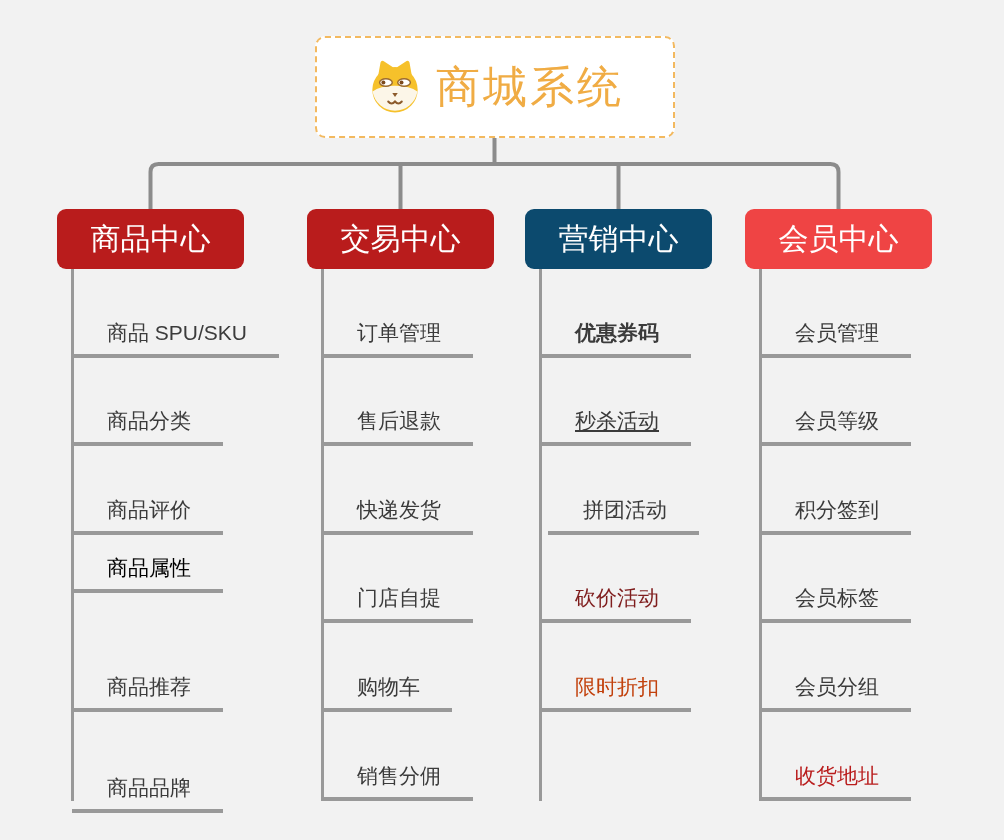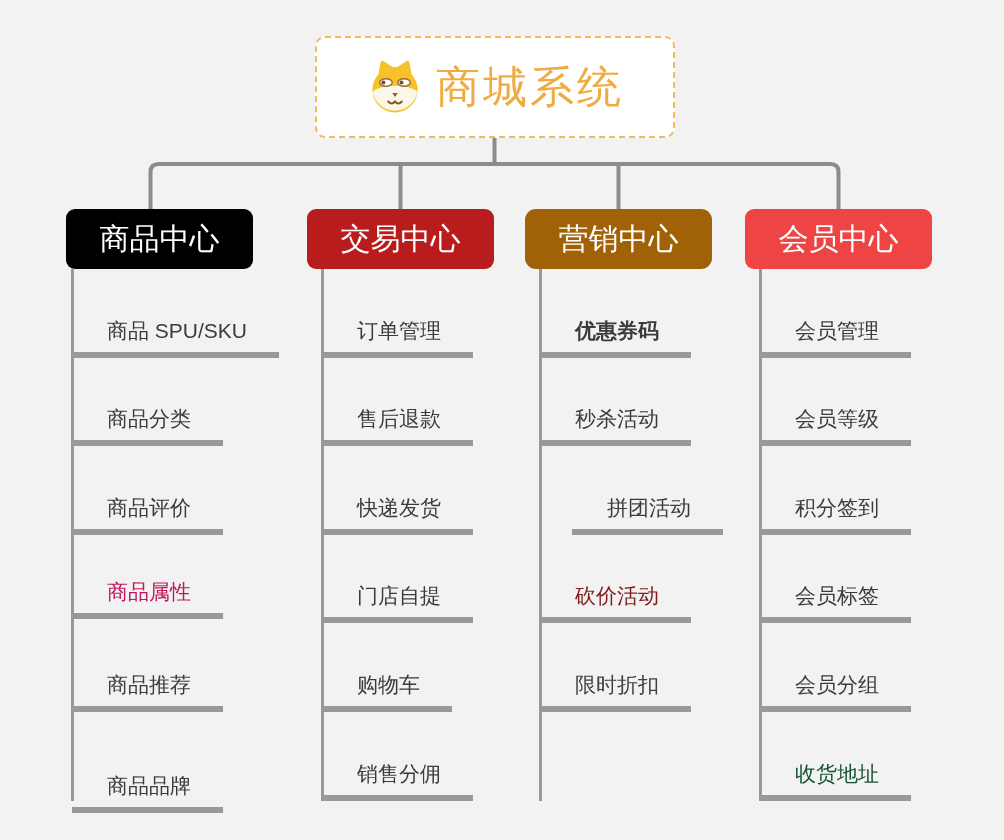--- a/index.html
+++ b/index.html
@@ -61,21 +61,21 @@
   }
   .col-line {
     position: absolute;
     width: 3px;
   }
   .child-topic {
     position: absolute;
     height: 36px;
     box-sizing: border-box;
     padding: 0 32px 7px 35px;
-    border-bottom: 6px solid #0f172a;
+    border-bottom: 4px solid #0f172a;
     display: flex;
     align-items: flex-end;
     font-size: 21px;
     color: #3B3B3B;
     white-space: nowrap;
     cursor: pointer;
   }
 </style>
 </head>
 <body style="background: rgb(242, 242, 242);">
@@ -100,52 +100,52 @@
         <circle cx="19.2" cy="27" r="2.2" fill="#7C4A1E"></circle>
         <ellipse cx="42" cy="27" rx="7" ry="4.2" fill="#FFFFFF" stroke="#9C6B2F" stroke-width="1.6"></ellipse>
         <circle cx="39.2" cy="27" r="2.2" fill="#7C4A1E"></circle>
         <path d="M29 38.5 h6 l-3 4.5 Z" fill="#8C5A2B"></path>
         <path d="M24.5 48 q3.75 4.5 7.5 0 q3.75 4.5 7.5 0" stroke="#8C5A2B" stroke-width="2.2" fill="none" stroke-linecap="round"></path>
       </svg>
     </span>
     <span id="root-label" style="color: rgb(240, 172, 68);">商城系统</span>
   </div>
 
-<div class="branch-box" style="left: 66px; top: 209px; background: #000000;">
+<div class="branch-box" style="left: 57px; top: 209px; background: #b91c1c;">
       <span class="branch-label" style="color: rgb(255, 255, 255);">商品中心</span>
     </div>
     <div class="col-line" style="left: 71px; top: 269px; height: 532px; background: rgb(153, 153, 153);"></div>
     <div class="child-topic" style="left: 72px; top: 322px; border-bottom-color: rgb(153, 153, 153); color: rgb(59, 59, 59);">商品 SPU/SKU</div>
     <div class="child-topic" style="left: 72px; top: 410px; border-bottom-color: rgb(153, 153, 153); color: rgb(59, 59, 59);">商品分类</div>
     <div class="child-topic" style="left: 72px; top: 499px; border-bottom-color: rgb(153, 153, 153); color: rgb(59, 59, 59);">商品评价</div>
-    <div class="child-topic" style="left: 72px; top: 583px; border-bottom-color: rgb(153, 153, 153); color: #be185d;">商品属性</div>
+    <div class="child-topic" style="left: 72px; top: 557px; border-bottom-color: rgb(153, 153, 153); color: #000000;">商品属性</div>
     <div class="child-topic" style="left: 72px; top: 676px; border-bottom-color: rgb(153, 153, 153); color: rgb(59, 59, 59);">商品推荐</div>
     <div class="child-topic" style="left: 72px; top: 765px; border-bottom-color: rgb(153, 153, 153); color: rgb(59, 59, 59); margin-top: 12px;">商品品牌</div>
     <div class="branch-box" style="left: 307px; top: 209px; background: #b91c1c;">
       <span class="branch-label" style="color: rgb(255, 255, 255);">交易中心</span>
     </div>
     <div class="col-line" style="left: 321px; top: 269px; height: 532px; background: rgb(153, 153, 153);"></div>
     <div class="child-topic" style="left: 322px; top: 322px; border-bottom-color: rgb(153, 153, 153); color: rgb(59, 59, 59);">订单管理</div>
     <div class="child-topic" style="left: 322px; top: 410px; border-bottom-color: rgb(153, 153, 153); color: rgb(59, 59, 59);">售后退款</div>
     <div class="child-topic" style="left: 322px; top: 499px; border-bottom-color: rgb(153, 153, 153); color: rgb(59, 59, 59);">快递发货</div>
     <div class="child-topic" style="left: 322px; top: 587px; border-bottom-color: rgb(153, 153, 153); color: rgb(59, 59, 59);">门店自提</div>
     <div class="child-topic" style="left: 322px; top: 676px; border-bottom-color: rgb(153, 153, 153); color: rgb(59, 59, 59);">购物车</div>
     <div class="child-topic" style="left: 322px; top: 765px; border-bottom-color: rgb(153, 153, 153); color: rgb(59, 59, 59);">销售分佣</div>
-    <div class="branch-box" style="left: 525px; top: 209px; background: #a16207; border-radius: 11px;">
+    <div class="branch-box" style="left: 525px; top: 209px; background: #0c4a6e;">
       <span class="branch-label" style="color: rgb(255, 255, 255);">营销中心</span>
     </div>
     <div class="col-line" style="left: 539px; top: 269px; height: 532px; background: rgb(153, 153, 153);"></div>
     <div class="child-topic" style="left: 540px; top: 322px; border-bottom-color: rgb(153, 153, 153); color: rgb(59, 59, 59); font-weight: bold;">优惠券码</div>
-    <div class="child-topic" style="left: 540px; top: 410px; border-bottom-color: rgb(153, 153, 153); color: rgb(59, 59, 59);">秒杀活动</div>
-    <div class="child-topic" style="left: 572px; top: 499px; border-bottom-color: rgb(153, 153, 153); color: rgb(59, 59, 59);">拼团活动</div>
+    <div class="child-topic" style="left: 540px; top: 410px; border-bottom-color: rgb(153, 153, 153); color: rgb(59, 59, 59); text-decoration: underline;">秒杀活动</div>
+    <div class="child-topic" style="left: 548px; top: 499px; border-bottom-color: rgb(153, 153, 153); color: rgb(59, 59, 59);">拼团活动</div>
     <div class="child-topic" style="left: 540px; top: 587px; border-bottom-color: rgb(153, 153, 153); color: #7f1d1d;">砍价活动</div>
-    <div class="child-topic" style="left: 540px; top: 676px; border-bottom-color: rgb(153, 153, 153); color: #404040;">限时折扣</div>
+    <div class="child-topic" style="left: 540px; top: 676px; border-bottom-color: rgb(153, 153, 153); color: #c2410c;">限时折扣</div>
     <div class="branch-box" style="left: 745px; top: 209px; background: #ef4444;">
       <span class="branch-label" style="color: rgb(255, 255, 255);">会员中心</span>
     </div>
     <div class="col-line" style="left: 759px; top: 269px; height: 532px; background: rgb(153, 153, 153);"></div>
     <div class="child-topic" style="left: 760px; top: 322px; border-bottom-color: rgb(153, 153, 153); color: rgb(59, 59, 59); font-family: Liberation Mono, monospace;">会员管理</div>
     <div class="child-topic" style="left: 760px; top: 410px; border-bottom-color: rgb(153, 153, 153); color: rgb(59, 59, 59);">会员等级</div>
     <div class="child-topic" style="left: 760px; top: 499px; border-bottom-color: rgb(153, 153, 153); color: rgb(59, 59, 59);">积分签到</div>
     <div class="child-topic" style="left: 760px; top: 587px; border-bottom-color: rgb(153, 153, 153); color: rgb(59, 59, 59);">会员标签</div>
     <div class="child-topic" style="left: 760px; top: 676px; border-bottom-color: rgb(153, 153, 153); color: rgb(59, 59, 59);">会员分组</div>
-    <div class="child-topic" style="left: 760px; top: 765px; border-bottom-color: rgb(153, 153, 153); color: #14532d;">收货地址</div>
+    <div class="child-topic" style="left: 760px; top: 765px; border-bottom-color: rgb(153, 153, 153); color: #b91c1c;">收货地址</div>
   </div>
 
 </body></html>

